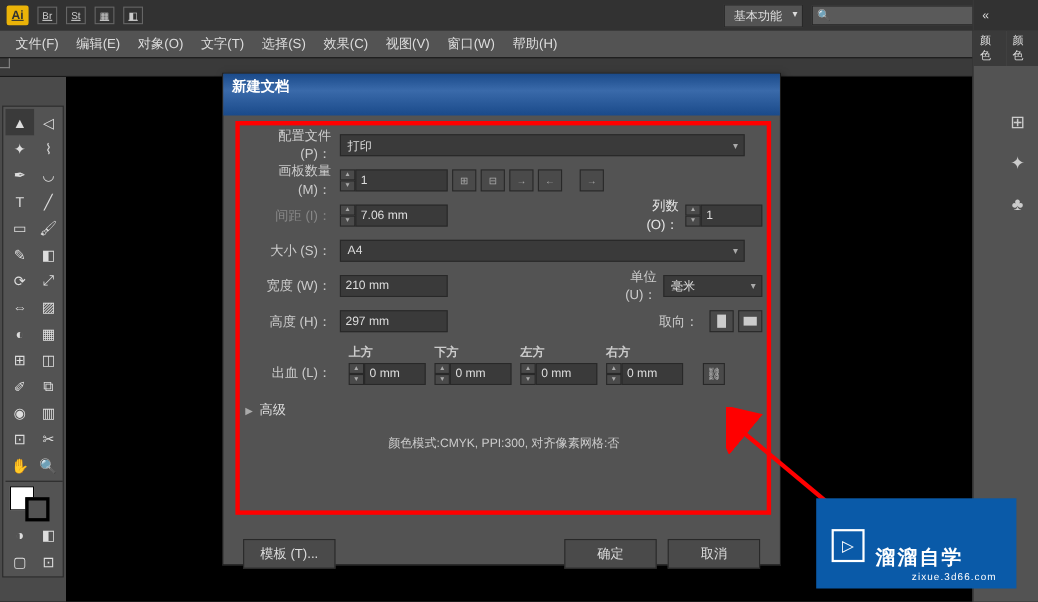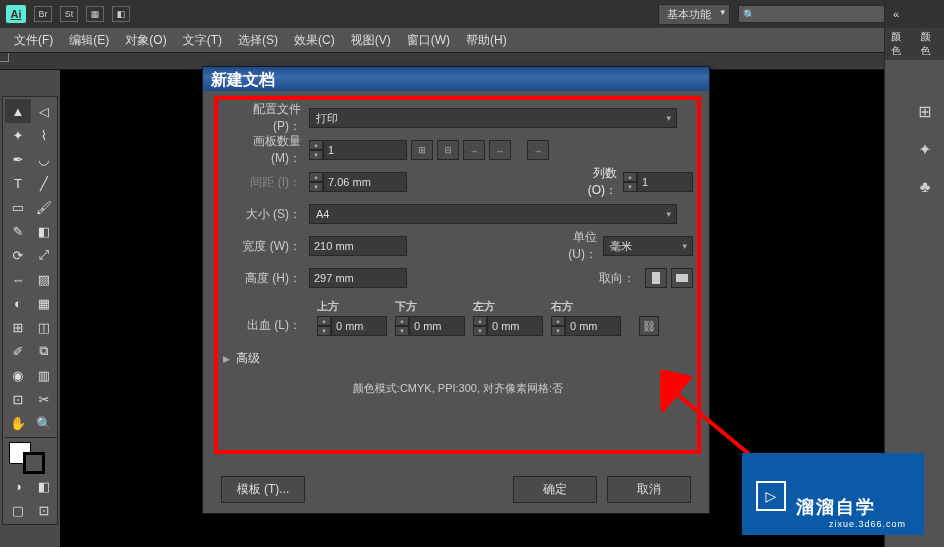--- a/index.html
+++ b/index.html
@@ -1,21 +1,21 @@
 <!DOCTYPE html>
 <html><head>
 <meta charset="utf-8">
 <style>
 * { margin: 0; padding: 0; box-sizing: border-box; font-family: "Microsoft YaHei", sans-serif; }
 body { background: #4a4a4a; width: 944px; height: 547px; overflow: hidden; position: relative; }
 
 
 .app-bar { background: #323232; height: 28px; display: flex; align-items: center; padding: 0 6px; gap: 8px; }
-.ai-logo { width: 20px; height: 18px; background: #5eead4; color: #323232; font-weight: bold; font-size: 11px; display: flex; align-items: center; justify-content: center; border-radius: 2px; text-decoration: underline; }
-.app-bar-icon { width: 18px; height: 16px; border: 1px solid #666; display: flex; align-items: center; justify-content: center; color: #ccc; font-size: 9px; }
+.ai-logo { width: 20px; height: 18px; background: #eab308; color: #323232; font-weight: bold; font-size: 11px; display: flex; align-items: center; justify-content: center; border-radius: 2px; text-decoration: underline; }
+.app-bar-icon { width: 18px; height: 16px; border: 1px solid #666; display: flex; align-items: center; justify-content: center; color: #ccc; font-size: 9px; text-decoration: underline; }
 .app-bar-spacer { flex: 1; }
 .workspace-select { background: #535353; color: #ddd; padding: 2px 18px 2px 8px; font-size: 11px; border: 1px solid #282828; position: relative; }
 .workspace-select::after { content: "▾"; position: absolute; right: 4px; top: 2px; font-size: 9px; }
 .search-box { background: #5a5a5a; border: 1px solid #282828; width: 170px; height: 18px; display: flex; align-items: center; padding: 0 4px; color: #aaa; font-size: 10px; }
 .tri-dash { color: #888; font-size: 16px; margin-left: 6px; }
 
 
 .menu-bar { background: #535353; height: 24px; display: flex; align-items: center; padding: 0 6px; gap: 0; color: #ddd; font-size: 12px; }
 .menu-item { padding: 3px 8px; cursor: default; }
 
@@ -39,21 +39,21 @@
 .tool-divider { grid-column: 1 / 3; height: 1px; background: #282828; margin: 2px 0; }
 .color-swatch { grid-column: 1 / 3; height: 34px; position: relative; }
 .cs-fill { position: absolute; left: 4px; top: 2px; width: 22px; height: 22px; background: #fff; border: 1px solid #000; }
 .cs-stroke { position: absolute; left: 18px; top: 12px; width: 22px; height: 22px; background: #535353; border: 3px solid #000; }
 
 
 .canvas { position: absolute; left: 60px; top: 70px; right: 60px; bottom: 0; background: #000; }
 
 
 .dialog { position: absolute; left: 202px; top: 66px; width: 508px; height: 448px; background: #535353; border: 1px solid #1a1a1a; box-shadow: 2px 2px 6px rgba(0,0,0,0.5); }
-.dialog-title { background: linear-gradient(#1a4a8a, #3a6aaa 40%, #1a4a8a); color: #fff; font-size: 16px; font-weight: bold; padding: 3px 8px; height: 24px; }
+.dialog-title { background: linear-gradient(#1a4a8a, #3a6aaa 40%, #1a4a8a); color: #fff; font-size: 13px; font-weight: bold; padding: 3px 8px; height: 38px; }
 .dialog-body { position: relative; height: calc(100% - 20px); }
 
 
 .red-highlight { position: absolute; left: 11px; top: 5px; width: 487px; height: 358px; border: 4px solid #ff0000; pointer-events: none; }
 
 
 .arrow { position: absolute; left: 660px; top: 370px; pointer-events: none; }
 
 
 .form { position: absolute; left: 20px; top: 16px; width: 470px; color: #ddd; font-size: 12px; }

